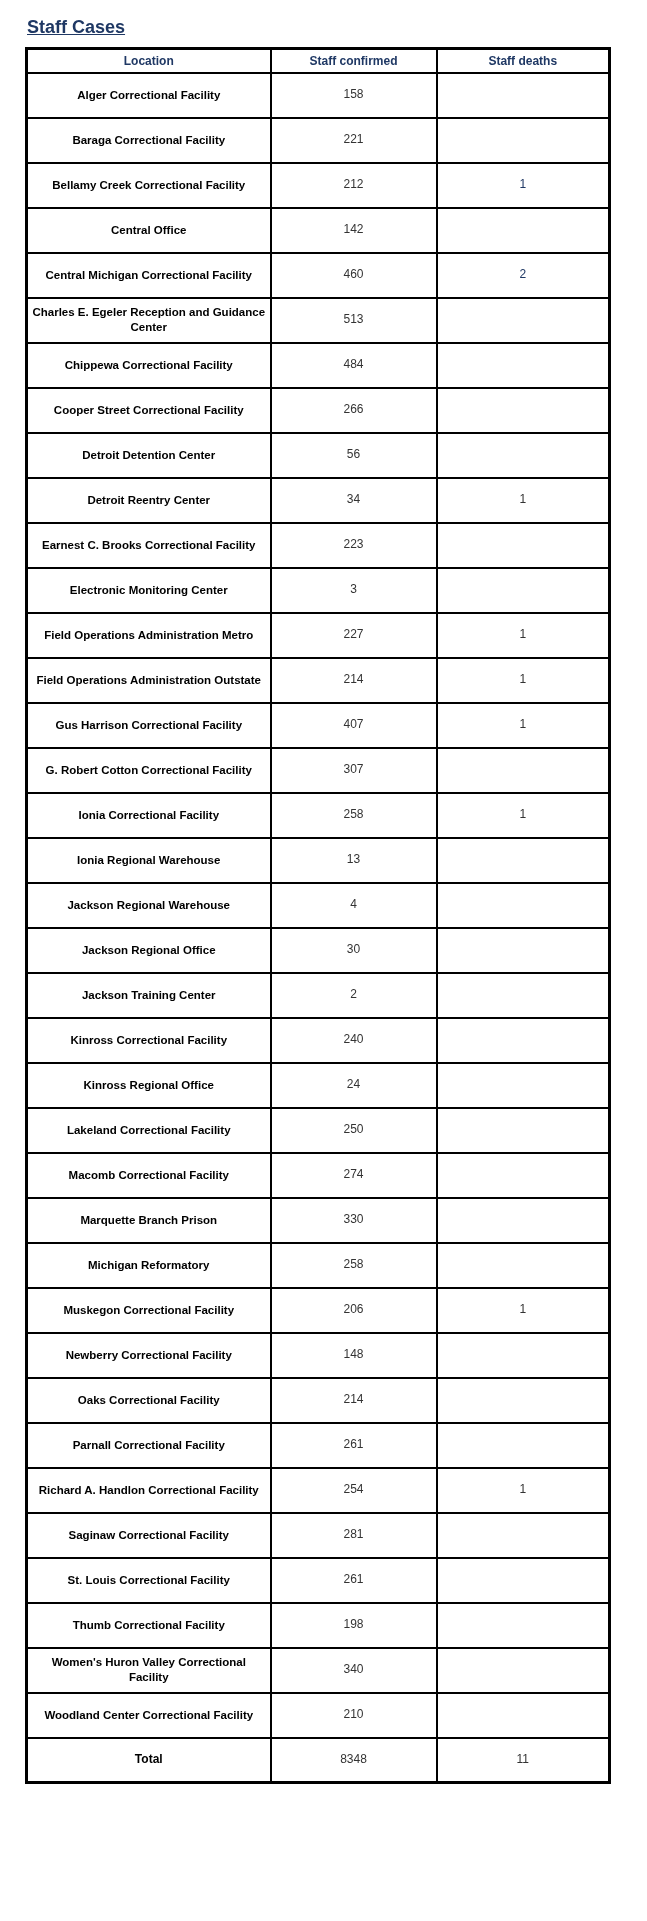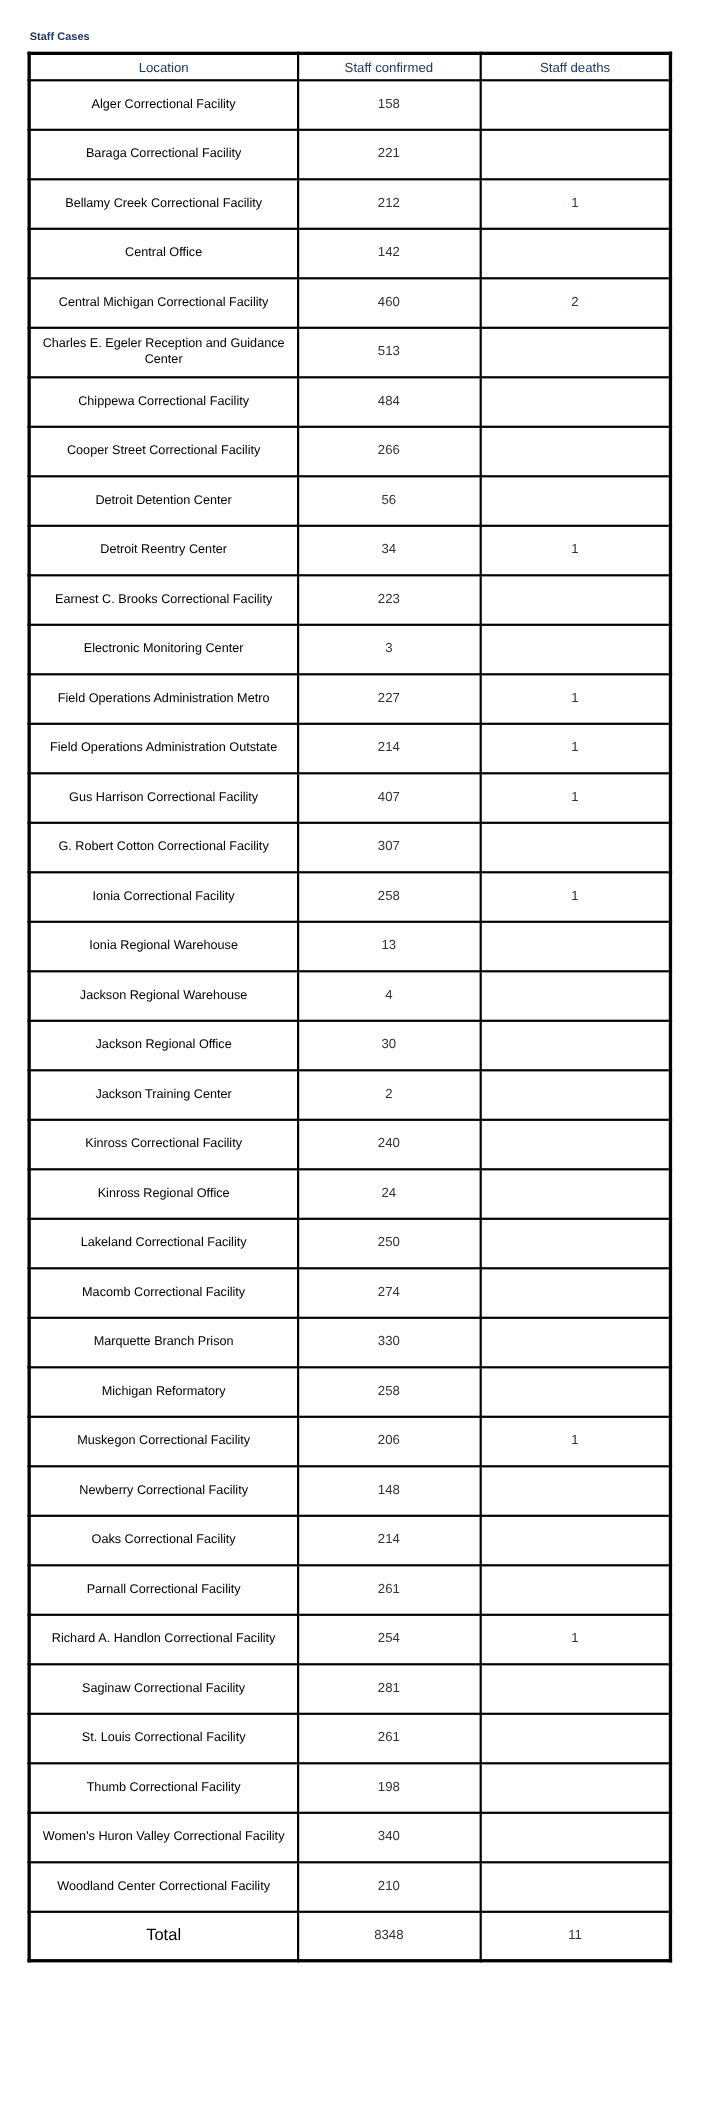--- a/index.html
+++ b/index.html
@@ -12,53 +12,54 @@
   *{box-sizing:border-box;}
   html,body{margin:0;padding:0;background:var(--bg);}
   body{
     font-family:"Liberation Sans", sans-serif;
     width:647px;height:1921px;position:relative;
   }
   .page{
     position:absolute;inset:0;background:var(--bg);
   }
   .title{
-    position:absolute;left:27px;top:28px;
-    font-size:10px;font-weight:bold;color:var(--navy);
+    position:absolute;left:27px;top:17px;
+    font-size:18px;font-weight:bold;color:var(--navy);
     letter-spacing:0px;
+    text-decoration:underline;
   }
   table.cases{
     position:absolute;left:25px;top:47px;width:583px;
     border-collapse:collapse;table-layout:fixed;
     border:3px solid var(--border);
   }
   table.cases col.c-loc{width:244px;}
   table.cases col.c-conf{width:166px;}
   table.cases col.c-death{width:173px;}
   table.cases th{
     border:2px solid var(--border);
     height:24px;padding:1px 2px;
-    font-size:12px;font-weight:normal;color:var(--navy);
+    font-size:12px;font-weight:bold;color:var(--navy);
     text-align:center;vertical-align:middle;
   }
   table.cases td{
     border:2px solid var(--border);
     height:45px;padding:1px 4px;
     text-align:center;vertical-align:middle;
     line-height:1.3;
   }
   td.loc{
-    font-size:11.5px;font-weight:normal;color:var(--loc);
+    font-size:11.5px;font-weight:bold;color:var(--loc);
   }
   td.num{
     font-size:12px;font-weight:normal;color:var(--num);
     font-family:"Liberation Sans", sans-serif;
   }
   td.num.navy{color:var(--navy);}
-  tr.total-row td.loc{font-size:15px;margin-top:39px;}
+  tr.total-row td.loc{font-size:12px;margin-top:39px;}
 </style>
 </head>
 <body>
 
 <div class="page">
   <div class="title">Staff Cases</div>
 
   <table class="cases">
     <colgroup>
       <col class="c-loc">

